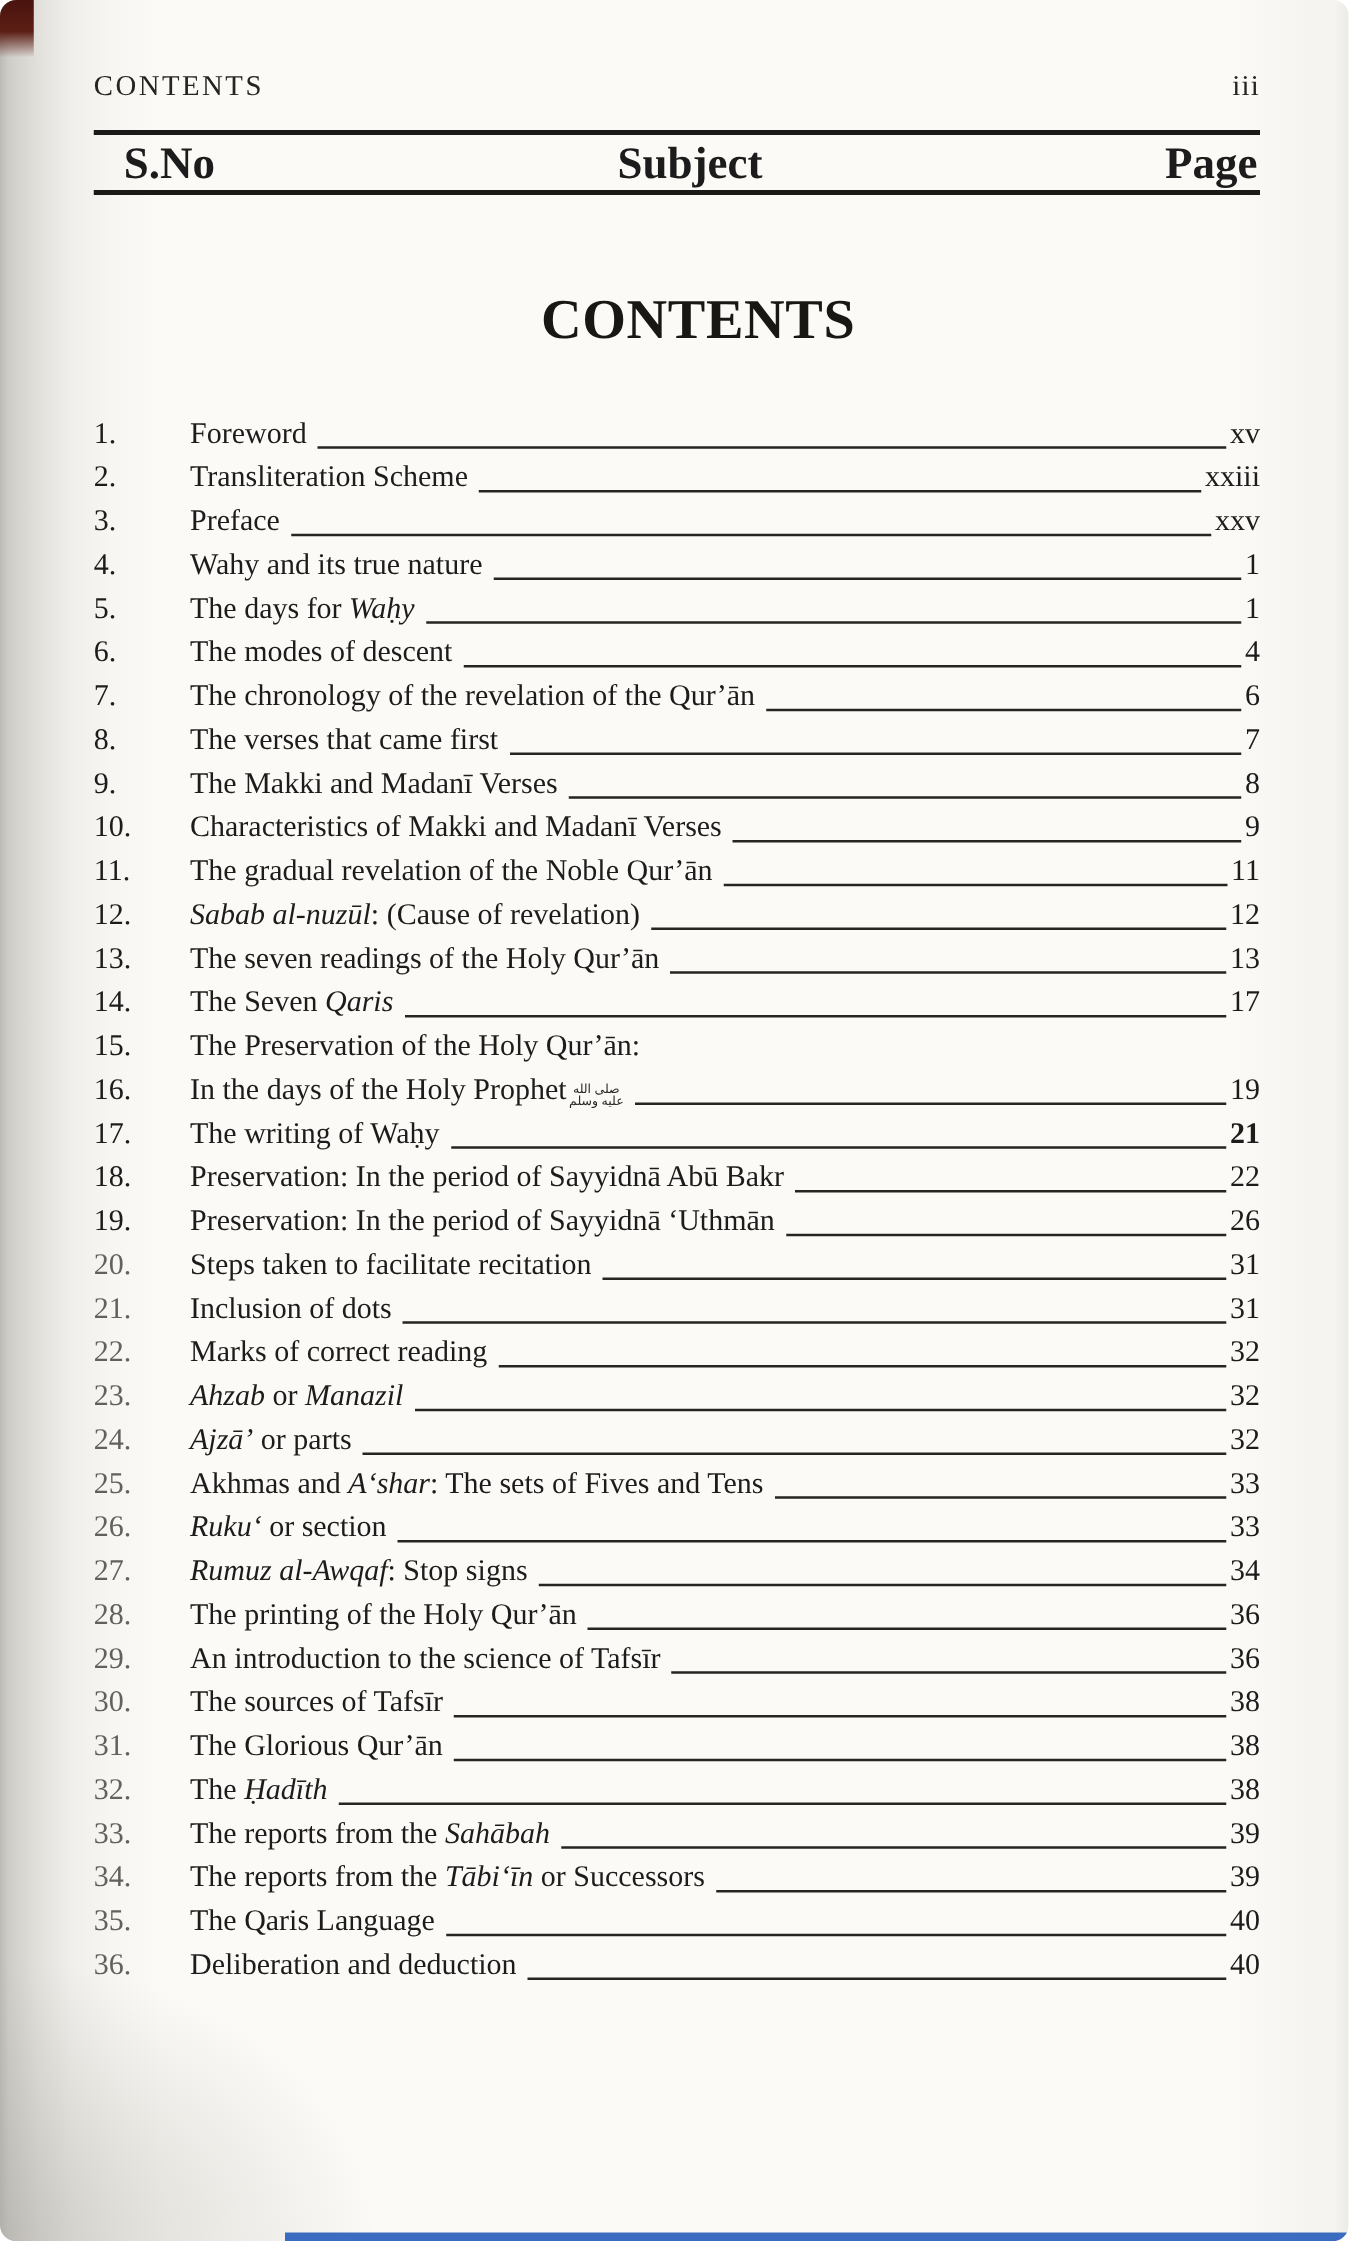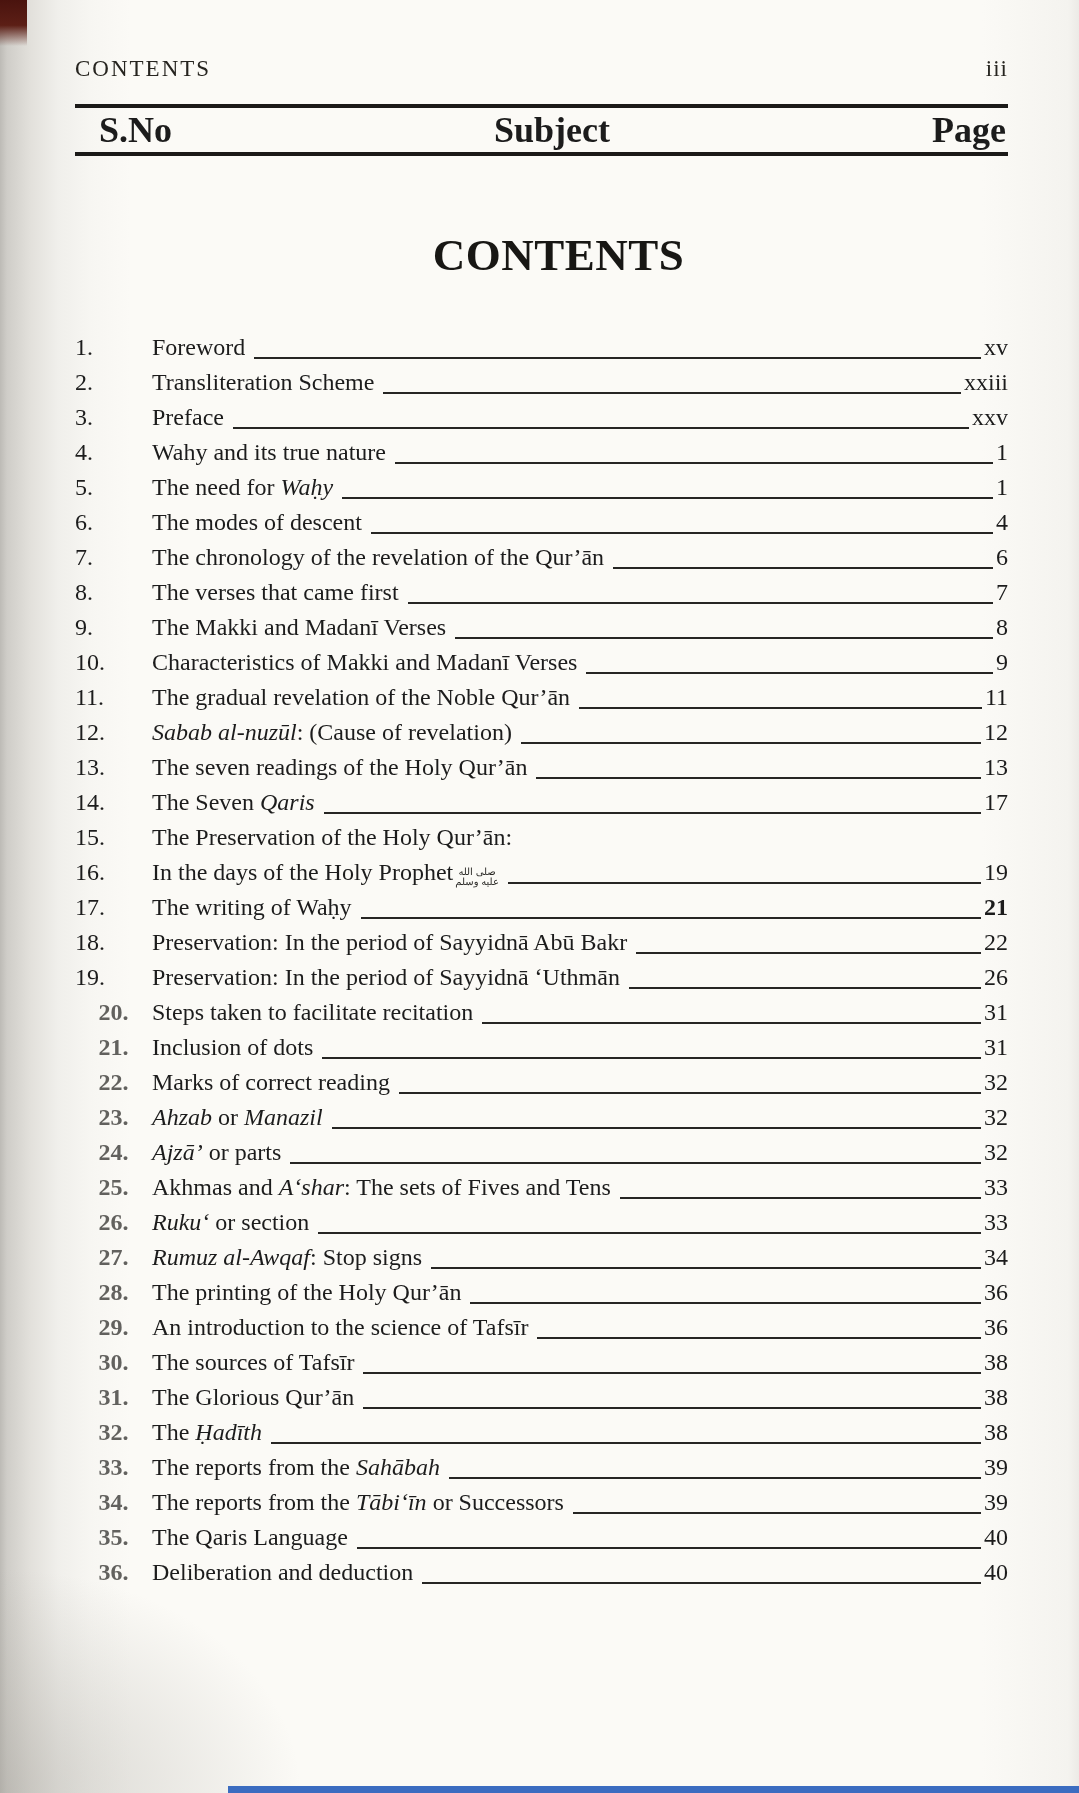--- a/index.html
+++ b/index.html
@@ -5,20 +5,21 @@
   html,body{margin:0;padding:0;background:#ffffff;}
   .page{
     position:relative;
     width:1079px;height:1793px;
     font-family:"Liberation Serif","DejaVu Serif",serif;
     color:#1c1c1c;
     background:
       radial-gradient(ellipse 430px 320px at 0% 100%, rgba(165,162,155,.45), rgba(165,162,155,0) 70%),
       linear-gradient(90deg,#bdbbb6 0px,#cfcdc8 7px,#e2e0db 30px,#f0efeb 58px,#f7f6f2 90px,#fbfaf6 130px,#fbfaf6 91%,#f4f3ef 99%,#eceae6 100%);
     overflow:hidden;
+    border-radius:13px;
   }
   .corner-mark{position:absolute;top:0;left:0;width:27px;height:46px;
     background:linear-gradient(180deg,#4a130e 0%,#5c1f16 55%,rgba(92,31,22,0) 100%);}
   .bottom-bar{position:absolute;bottom:0;left:228px;right:0;height:7px;background:#3b6cc0;}
   .content{position:absolute;left:75px;right:71px;top:0;bottom:0;}
   .running{position:absolute;top:55px;left:0;right:0;display:flex;justify-content:space-between;
     font-size:23px;line-height:28px;}
   .running-title{letter-spacing:2px;color:#26241f;}
   .folio{letter-spacing:1px;color:#26241f;}
   .rule{position:absolute;left:0;right:0;border-top:4px solid #1b1a18;}
@@ -29,21 +30,21 @@
   .th-sno{margin-left:24px;}
   .th-subject{flex:1;text-align:center;}
   .th-page{margin-right:2px;}
   .main-title{position:absolute;top:230px;left:0;right:0;text-align:center;
     font-size:45px;font-weight:bold;line-height:50px;transform:translateX(17px);letter-spacing:.5px;color:#181714;}
   .rows{position:absolute;top:330px;left:0;right:0;font-size:24px;}
   .toc-row{display:flex;height:35px;line-height:35px;}
   .toc-heading{height:35px;line-height:35px;text-align:center;font-weight:bold;font-size:26px;
     transform:translateX(17px);letter-spacing:.5px;}
   .num{width:77px;flex:0 0 77px;}
-  .num.faded{color:#52514e;font-weight:bold;filter:blur(.5px);opacity:.9;text-align:center;}
+  .num.faded{color:#52514e;font-weight:normal;filter:blur(.5px);opacity:.9;}
   .label{white-space:nowrap;}
   .it{font-style:italic;}
   .leader{flex:1 1 auto;min-width:12px;height:0;align-self:flex-end;
     border-bottom:2px solid #262523;margin:0 3px 6px 9px;}
   .pageno{flex:0 0 auto;}
   .pageno.b{font-weight:bold;}
   .honorific{display:inline-block;vertical-align:7px;margin-left:2px;
     font-family:Liberation Sans, sans-serif;font-size:10px;line-height:10px;text-align:center;color:#2a2926;margin-top:12px;}
   .honorific div{white-space:nowrap;}
 </style>
@@ -89,21 +90,21 @@
           <span class="pageno">xxv</span>
         </div>
         <div class="toc-row">
           <span class="num">4.</span>
           <span class="label"><span>Wahy and its true nature</span></span>
           <span class="leader"></span>
           <span class="pageno">1</span>
         </div>
         <div class="toc-row">
           <span class="num">5.</span>
-          <span class="label"><span>The need for </span><span class="it">Waḥy</span></span>
+          <span class="label"><span>The days for </span><span class="it">Waḥy</span></span>
           <span class="leader"></span>
           <span class="pageno">1</span>
         </div>
         <div class="toc-row">
           <span class="num">6.</span>
           <span class="label"><span>The modes of descent</span></span>
           <span class="leader"></span>
           <span class="pageno">4</span>
         </div>
         <div class="toc-row">

